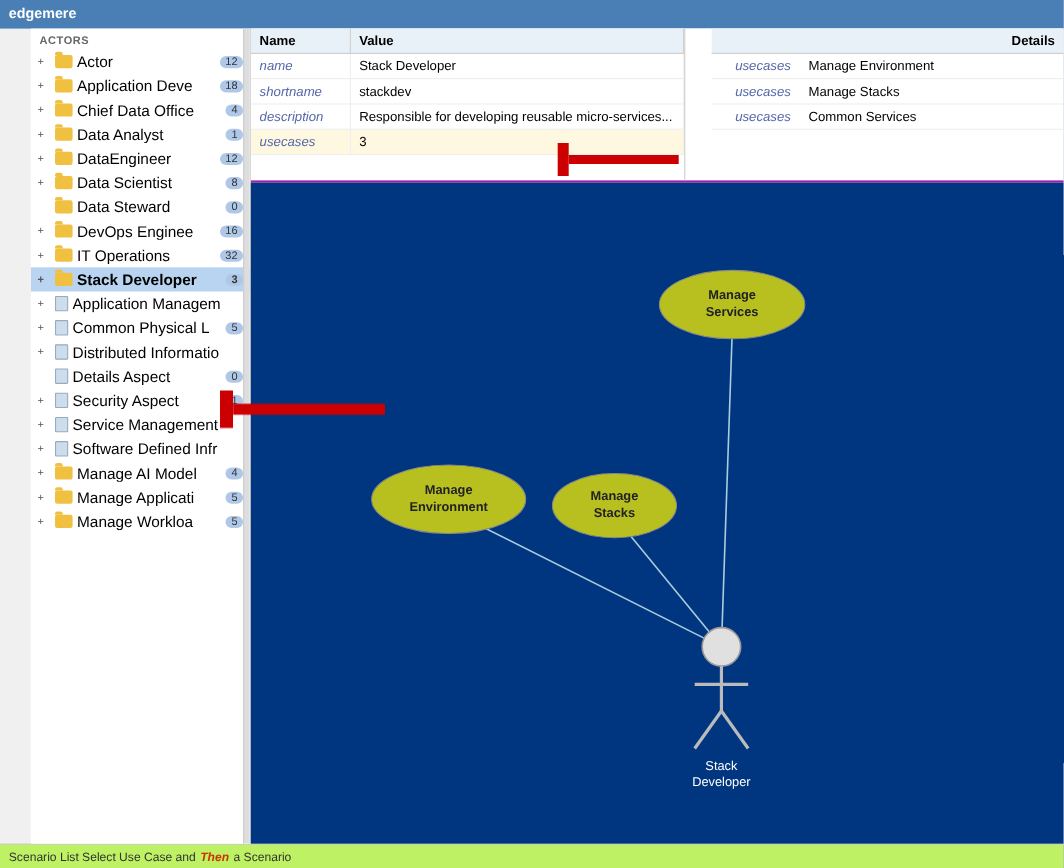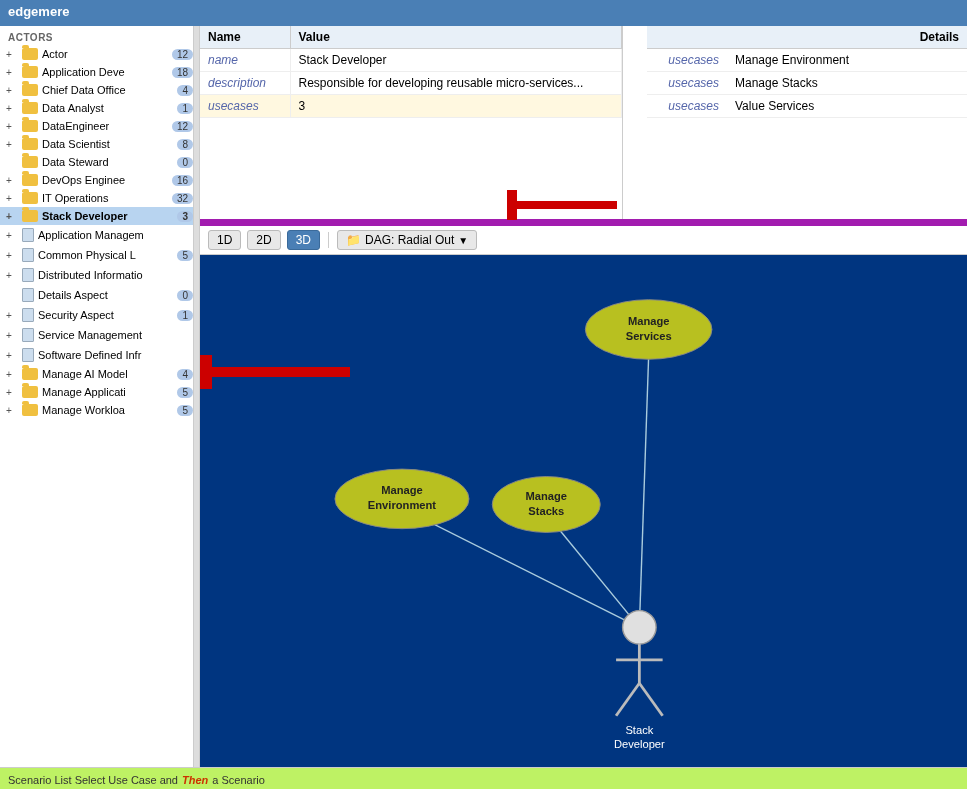--- a/index.html
+++ b/index.html
@@ -11,20 +11,21 @@
       color: white;
       padding: 4px 8px;
       font-size: 13px;
       font-weight: bold;
       height: 26px;
     }
 
     .main-layout {
       display: flex;
       height: calc(789px - 24px - 24px);
+      padding-left: 28px;
     }
 
     
     .sidebar {
       width: 200px;
       background: white;
       border-right: 1px solid #ccc;
       overflow-y: auto;
       flex-shrink: 0;
       position: relative;
@@ -85,21 +86,21 @@
       margin: 0 4px;
       flex-shrink: 0;
       font-size: 8px;
       display: flex; align-items: center; justify-content: center;
     }
 
     .sidebar-item .item-label {
       flex: 1;
       overflow: hidden;
       text-overflow: ellipsis;
-      font-size: 11px;
+      font-size: 14px;
     }
 
     .badge {
       background: #b0c8e8;
       color: #333;
       border-radius: 8px;
       padding: 0 5px;
       font-size: 10px;
       margin-left: 3px;
       flex-shrink: 0;
@@ -109,23 +110,23 @@
     .right-panel {
       flex: 1;
       display: flex;
       flex-direction: column;
       background: #f5f5f5;
     }
 
     
     .properties-panel {
       display: flex;
-      border-bottom: 7px solid #a21caf;
+      border-bottom: 2px solid #a21caf;
       background: white;
-      height: 200px;
+      height: 140px;
       flex-shrink: 0;
       gap: 24px;
     }
 
     .props-table {
       flex: 1;
       border-right: 1px solid #ccc;
       overflow: hidden;
     }
 
@@ -419,20 +420,24 @@
               <th>Name</th>
               <th>Value</th>
             </tr>
           </thead>
           <tbody>
             <tr>
               <td class="prop-name">name</td>
               <td>Stack Developer</td>
             </tr>
             <tr>
+              <td class="prop-name">shortname</td>
+              <td>stackdev</td>
+            </tr>
+            <tr>
               <td class="prop-name">description</td>
               <td>Responsible for developing reusable micro-services...</td>
             </tr>
             <tr class="highlighted">
               <td class="prop-name">usecases</td>
               <td>3</td>
             </tr>
           </tbody>
         </table>
       </div>
@@ -448,51 +453,40 @@
             <tr>
               <td class="det-type">usecases</td>
               <td>Manage Environment</td>
             </tr>
             <tr>
               <td class="det-type">usecases</td>
               <td>Manage Stacks</td>
             </tr>
             <tr>
               <td class="det-type">usecases</td>
-              <td>Value Services</td>
+              <td>Common Services</td>
             </tr>
           </tbody>
         </table>
       </div>
     </div>
 
     <div style="position:relative;height:0;overflow:visible;">
       <div style="position:absolute;top:-36px;right:340px;z-index:10;pointer-events:none;">
         <svg width="120" height="30" viewBox="0 0 120 30">
           <defs>
             <marker id="arrowhead2" markerWidth="10" markerHeight="7" refX="0" refY="3.5" orient="auto">
               <polygon points="0 0, 10 3.5, 0 7" fill="#cc0000"></polygon>
             </marker>
           </defs>
           <line x1="110" y1="15" x2="10" y2="15" stroke="#cc0000" stroke-width="8" marker-end="url(#arrowhead2)"></line>
         </svg>
       </div>
     </div>
 
-    <div class="toolbar">
-      <button class="toolbar-btn">1D</button>
-      <button class="toolbar-btn">2D</button>
-      <button class="toolbar-btn active">3D</button>
-      <div class="toolbar-sep"></div>
-      <div class="toolbar-dag">
-        <span style="font-size:12px;">📁</span>
-        <span>DAG: Radial Out</span>
-        <span style="font-size:10px;">▼</span>
-      </div>
-    </div>
 
     <div class="diagram-area">
       <svg class="diagram-svg" viewBox="0 0 760 550" preserveAspectRatio="xMidYMid meet">
 
         <line x1="440" y1="400" x2="450" y2="108" stroke="#aaccdd" stroke-width="1.5"></line>
 
         <line x1="440" y1="400" x2="185" y2="272" stroke="#aaccdd" stroke-width="1.5"></line>
 
         <line x1="440" y1="400" x2="340" y2="278" stroke="#aaccdd" stroke-width="1.5"></line>
 

